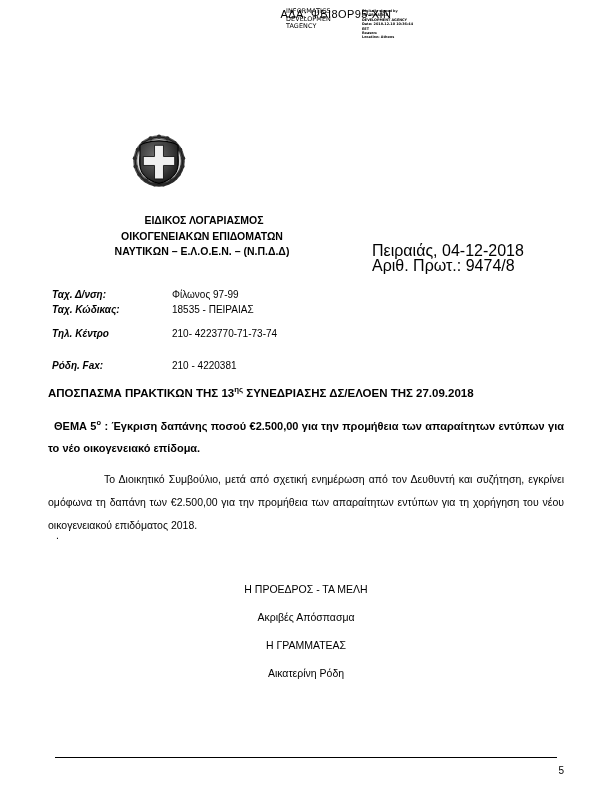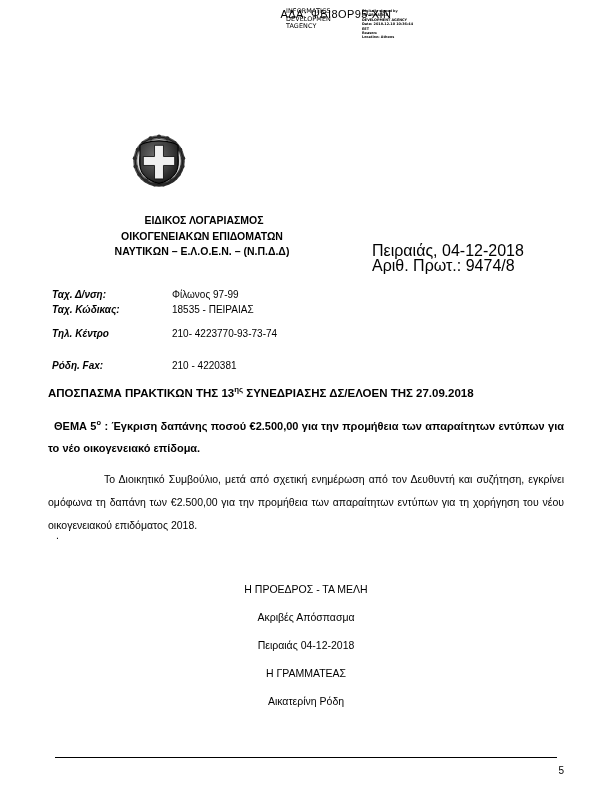--- a/index.html
+++ b/index.html
@@ -279,40 +279,39 @@
         <tr>
       <td class="lbl">Ταχ. Δ/νση:</td>
       <td class="val">Φίλωνος 97-99</td>
     </tr>
     <tr>
       <td class="lbl">Ταχ. Κώδικας:</td>
       <td class="val">18535 - ΠΕΙΡΑΙΑΣ</td>
     </tr>
     <tr class="gap-sm">
       <td class="lbl">Τηλ. Κέντρο</td>
-      <td class="val">210- 4223770-93-73-74</td>
+      <td class="val">210- 4223770-71-73-74</td>
     </tr>
     <tr class="gap-lg">
       <td class="lbl">Ρόδη. Fax:</td>
       <td class="val">210 - 4220381</td>
     </tr>
   </tbody>
     </table>
 
   <div class="main-title"><span>ΑΠΟΣΠΑΣΜΑ ΠΡΑΚΤΙΚΩΝ ΤΗΣ 13</span><sup>ης</sup><span> ΣΥΝΕΔΡΙΑΣΗΣ ΔΣ/ΕΛΟΕΝ ΤΗΣ 27.09.2018</span></div>
 
   <div class="subject"><span class="indent">ΘΕΜΑ</span> <span>5</span><sup>ο</sup><span> : </span><span>Έγκριση δαπάνης ποσού €2.500,00 για την προμήθεια των απαραίτητων εντύπων για το νέο οικογενειακό επίδομα.</span></div>
 
   <div class="body-par">Το Διοικητικό Συμβούλιο, μετά από σχετική ενημέρωση από τον Δευθυντή και συζήτηση, εγκρίνει ομόφωνα τη δαπάνη των €2.500,00 για την προμήθεια των απαραίτητων εντύπων για τη χορήγηση του νέου οικογενειακού επιδόματος 2018.</div>
   <div class="stray-dot">.</div>
 
   <div class="sign-block">
     <div>Η ΠΡΟΕΔΡΟΣ  - ΤΑ ΜΕΛΗ</div>
     <div>Ακριβές Απόσπασμα</div>
-    <div>Πειραιάς 04-12-2018</div>
     <div>Η ΓΡΑΜΜΑΤΕΑΣ</div>
     <div>Αικατερίνη Ρόδη</div>
   </div>
 
   <div class="footer-rule"></div>
   <div class="page-number">5</div>
 
 </div>
 
 </body></html>

